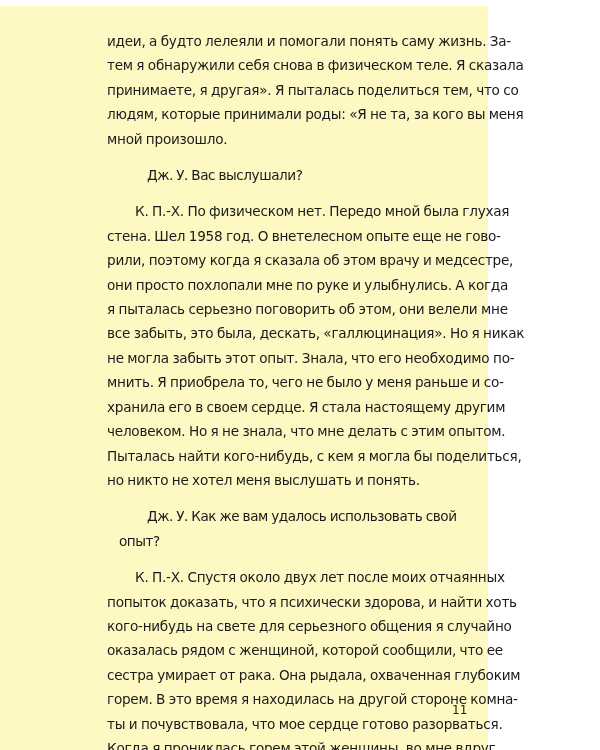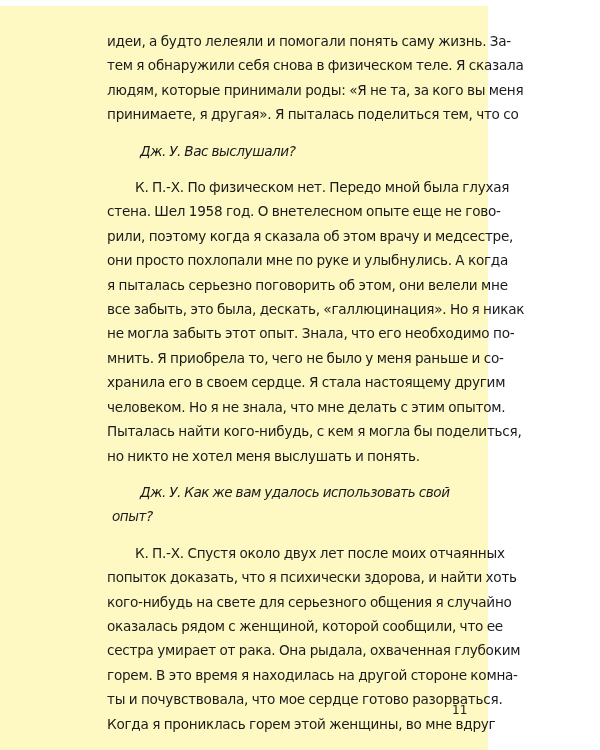--- a/index.html
+++ b/index.html
@@ -31,23 +31,22 @@
       letter-spacing: -0.25px;
       word-spacing: -0.5px;
     }
     .para {
       margin: 0;
       text-align: justify;
       text-align-last: left;
       hyphens: manual;
     }
     .question {
-      margin: 12px 0 12px 5px;
+      margin: 12px 0 12px 12px;
       text-indent: 28px;
-      font-style: italic;
       letter-spacing: -0.45px;
     }
     .line {
       display: block;
       text-align: justify;
       text-align-last: justify;
       white-space: nowrap;
     }
     .line.last {
       text-align-last: left;
@@ -67,22 +66,23 @@
   </style>
 </head>
 <body>
 
 <div class="page">
   <div class="text-block">
 
     <p class="para">
       <span class="line">идеи, а будто лелеяли и помогали понять саму жизнь. За-</span>
       <span class="line">тем я обнаружили себя снова в физическом теле. Я сказала</span>
+      <span class="line">принимаете, я другая». Я пыталась поделиться тем, что со</span>
       <span class="line">людям, которые принимали роды: «Я не та, за кого вы меня</span>
-      <span class="line">принимаете, я другая». Я пыталась поделиться тем, что со</span>
+      <span class="line last">мной произошло.</span>
     </p>
 
     <p class="question">Дж. У. Вас выслушали?</p>
 
     <p class="para">
       <span class="line first-indent">К. П.-Х. По физическом нет. Передо мной была глухая</span>
       <span class="line">стена. Шел 1958 год. О внетелесном опыте еще не гово-</span>
       <span class="line">рили, поэтому когда я сказала об этом врачу и медсестре,</span>
       <span class="line">они просто похлопали мне по руке и улыбнулись. А когда</span>
       <span class="line">я пыталась серьезно поговорить об этом, они велели мне</span>

